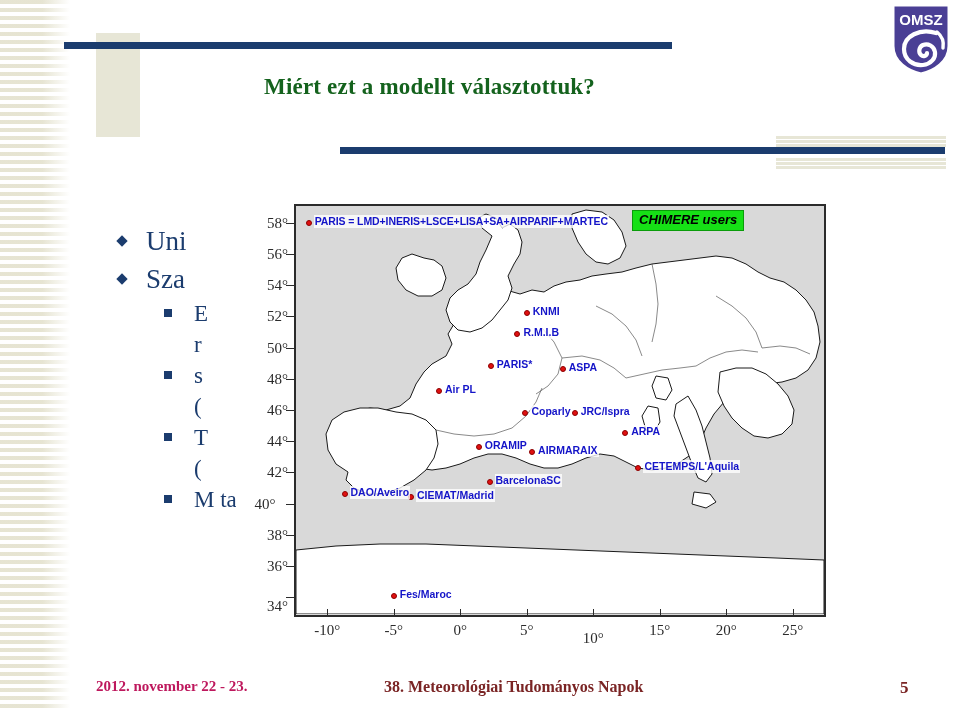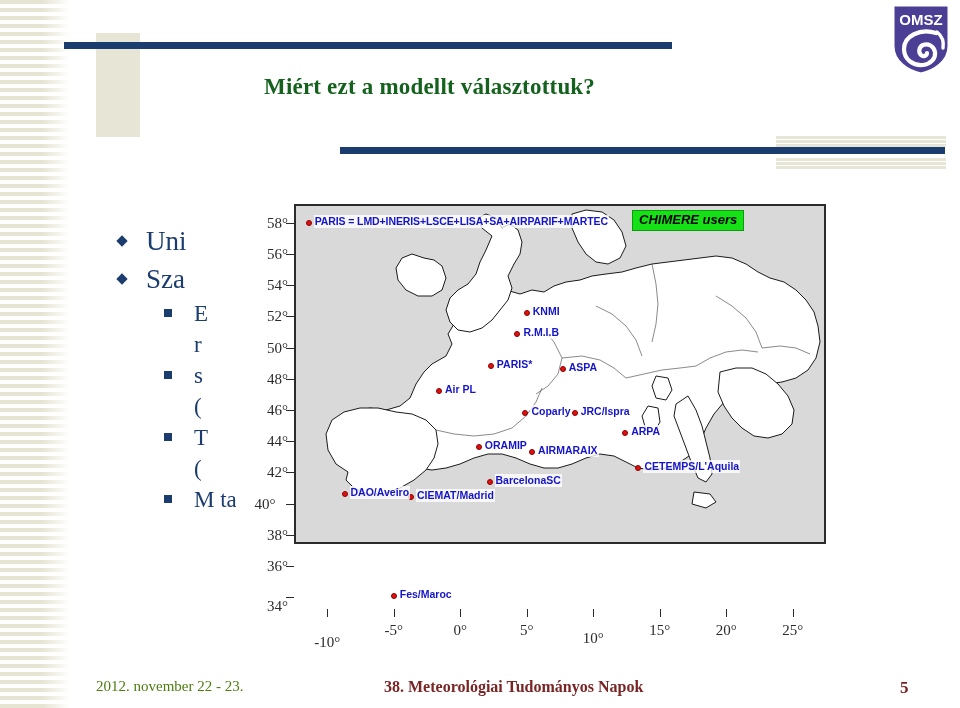--- a/index.html
+++ b/index.html
@@ -128,21 +128,21 @@
   
   .map-figure {
     position: absolute;
     left: 236px; top: 190px;
     width: 600px; height: 440px;
     background: #ffffff;
   }
   .map-plot {
     position: absolute;
     left: 58px; top: 14px;
-    width: 532px; height: 340px;
+    width: 532px; height: 413px;
     background: #d9d9d9;
     border: 2px solid #2b2b2b;
     box-sizing: border-box;
     overflow: hidden;
   }
   .map-svg { position: absolute; left: 0; top: 0; }
 
   
   .ytick {
     position: absolute;
@@ -220,22 +220,22 @@
     padding: 2px 6px 3px 6px;
     line-height: 14px;
     white-space: nowrap;
   }
 
   
   .footer-left {
     position: absolute;
     left: 96px; top: 678px;
     font-size: 15px;
-    font-weight: normal;
-    color: #4d7c0f;
+    font-weight: bold;
+    color: #be185d;
     font-family: "Liberation Serif", serif;
   }
   .footer-center {
     position: absolute;
     left: 384px; top: 678px;
     font-size: 16px;
     font-weight: bold;
     color: #7a2424;
     font-family: "Liberation Serif", serif;
   }
@@ -383,21 +383,21 @@
       <div class="ytick" style="top: 313.636px; text-align: center;">40°</div>
       <div class="ytick-mark" style="top: 313.636px;"></div>
       <div class="ytick" style="top: 344.848px;">38°</div>
       <div class="ytick-mark" style="top: 344.848px;"></div>
       <div class="ytick" style="top: 376.061px;">36°</div>
       <div class="ytick-mark" style="top: 376.061px;"></div>
       <div class="ytick" style="top: 407.273px; margin-top: 9px;">34°</div>
       <div class="ytick-mark" style="top: 407.273px;"></div>
     </div>
   <div id="xticks">
-      <div class="xtick" style="left: 91.25px; margin-top: 12px;">-10°</div>
+      <div class="xtick" style="left: 91.25px;">-10°</div>
       <div class="xtick-mark" style="left: 91.25px;"></div>
       <div class="xtick" style="left: 157.75px;">-5°</div>
       <div class="xtick-mark" style="left: 157.75px;"></div>
       <div class="xtick" style="left: 224.25px;">0°</div>
       <div class="xtick-mark" style="left: 224.25px;"></div>
       <div class="xtick" style="left: 290.75px;">5°</div>
       <div class="xtick-mark" style="left: 290.75px;"></div>
       <div class="xtick" style="left: 357.25px; margin-top: 8px;">10°</div>
       <div class="xtick-mark" style="left: 357.25px;"></div>
       <div class="xtick" style="left: 423.75px;">15°</div>

